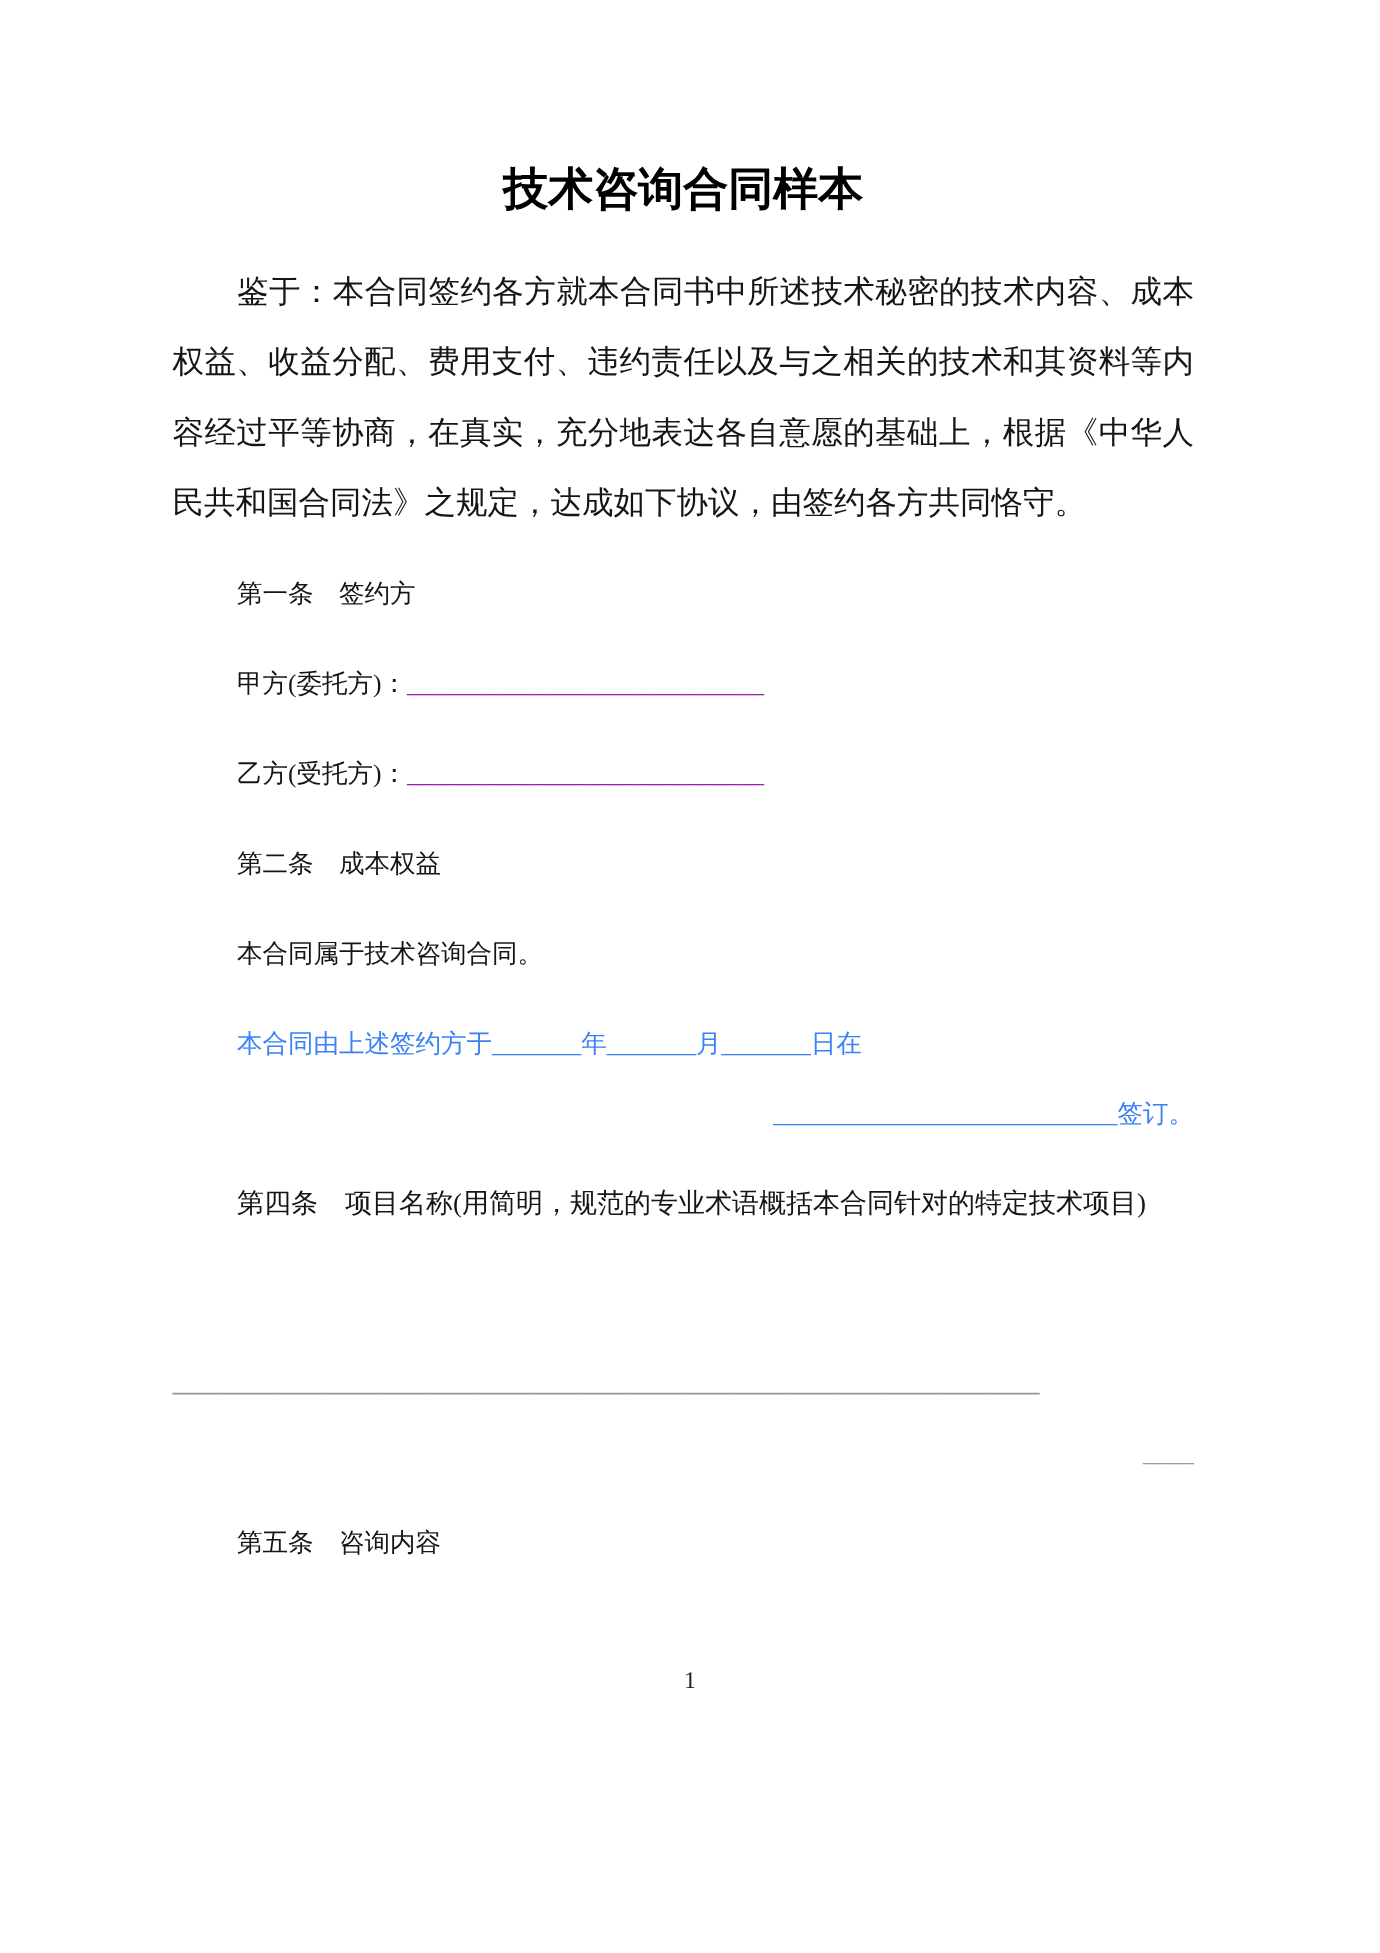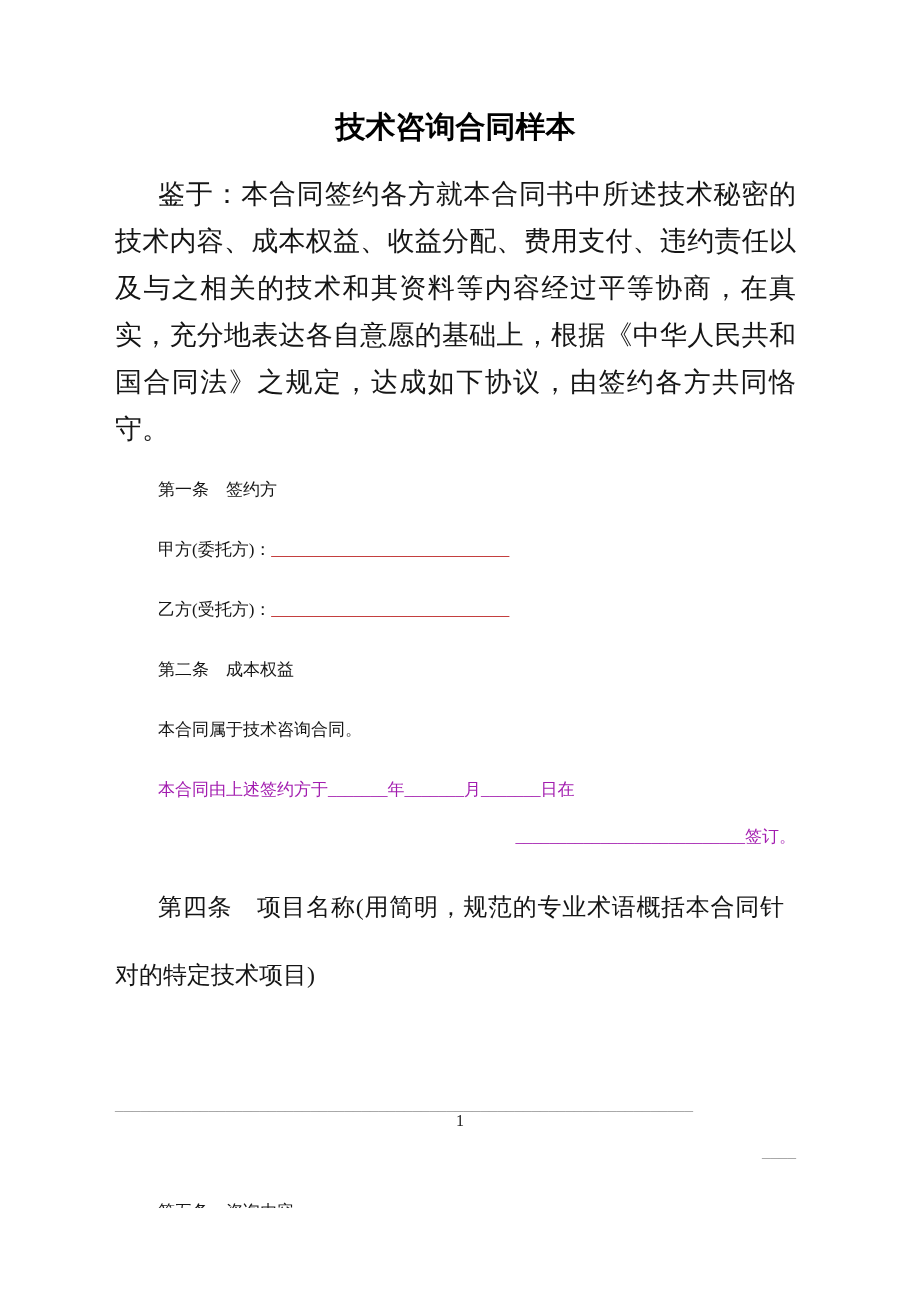--- a/index.html
+++ b/index.html
@@ -33,43 +33,43 @@
     color: #000000;
   }
   p.line {
     margin: 13px 0 0 0;
     font-size: 17px;
     line-height: 47px;
     white-space: nowrap;
   }
   p.para {
     margin: 23px 0 0 0;
-    font-size: 27px;
+    font-size: 21px;
     line-height: 47px;
     text-align: justify;
     text-indent: 43px;
   }
   p.wrap2 {
     margin: 13px 12px 0 0;
-    font-size: 24px;
-    line-height: 68px;
+    font-size: 18px;
+    line-height: 47px;
     text-align: justify;
     text-indent: 43px;
   }
   .indent { text-indent: 43px; }
   .no-indent { text-indent: 0; }
   .no-top-margin { margin-top: 0 !important; text-align: right; }
-  .blank-light { color: #b91c1c; text-align: right; }
-  .blank-dark { color: #a21caf; }
+  .blank-light { color: #a21caf; text-align: right; }
+  .blank-dark { color: #3b82f6; }
   .rule-line {
     color: #9b9b9b;
     overflow: visible;
     white-space: nowrap;
   }
-  .spacer-top { margin-top: 72px !important; }
+  .spacer-top { margin-top: 72px !important; font-weight: bold; }
   .page-number {
     position: absolute;
     left: 0;
     right: 0;
     bottom: 78px;
     text-align: center;
     font-size: 16px;
     color: #222222;
   }
 </style>

